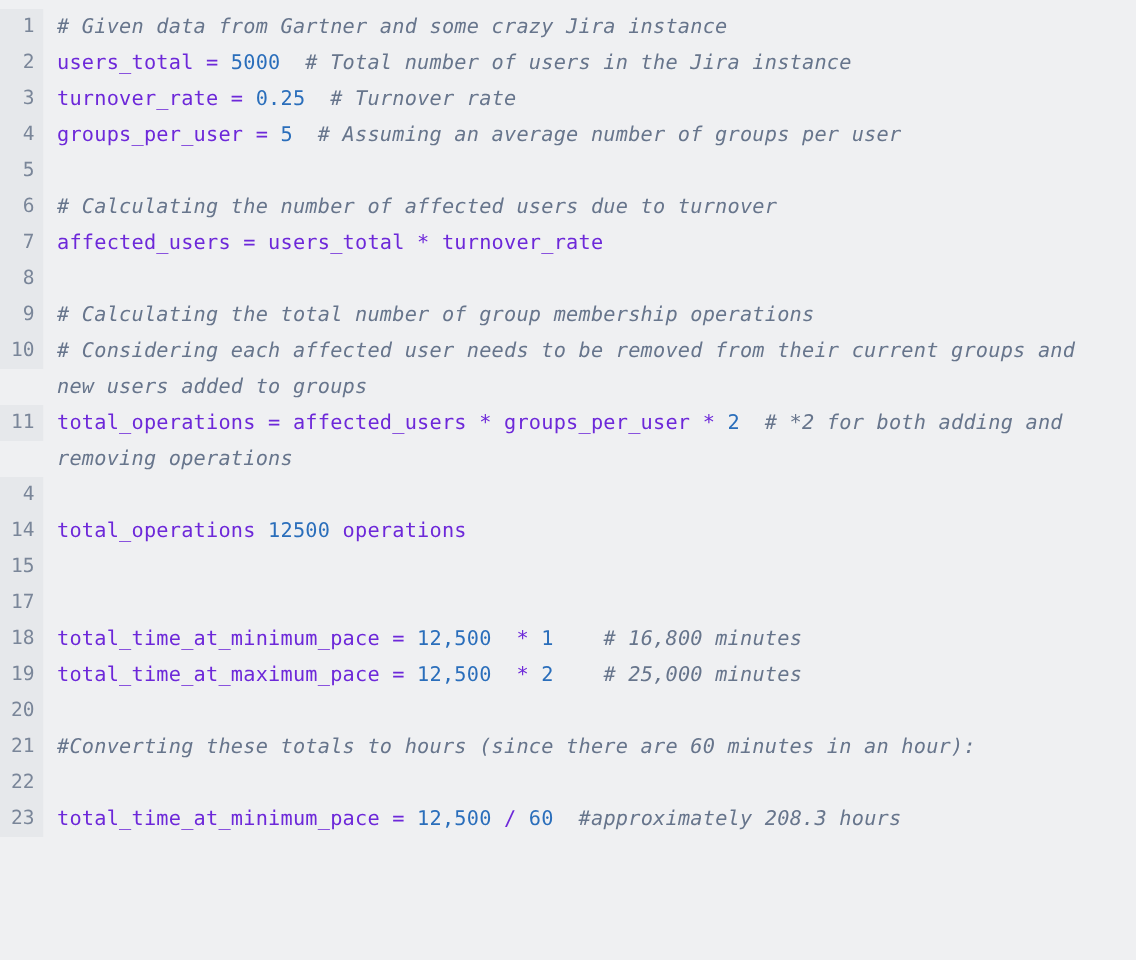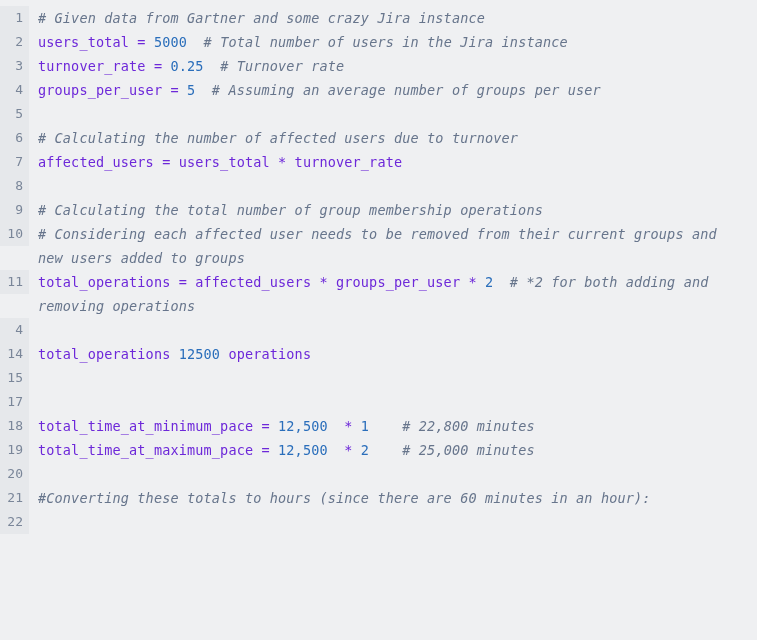--- a/index.html
+++ b/index.html
@@ -123,31 +123,35 @@
     <div class="code-row">
       <div class="gutter">15</div>
       <div class="code-cell">&nbsp;</div>
     </div>
     <div class="code-row">
       <div class="gutter">17</div>
       <div class="code-cell">&nbsp;</div>
     </div>
     <div class="code-row">
       <div class="gutter">18</div>
-      <div class="code-cell"><span class="tok-plain">total_time_at_minimum_pace = </span><span class="tok-num">12,500</span><span class="tok-plain">  * </span><span class="tok-num">1</span><span class="tok-plain">    </span><span class="tok-comment"># 22,800 minutes</span></div>
+      <div class="code-cell"><span class="tok-plain">total_time_at_minimum_pace = </span><span class="tok-num">12,500</span><span class="tok-plain">  * </span><span class="tok-num">1</span><span class="tok-plain">    </span><span class="tok-comment"># 16,800 minutes</span></div>
     </div>
     <div class="code-row">
       <div class="gutter">19</div>
       <div class="code-cell"><span class="tok-plain">total_time_at_maximum_pace = </span><span class="tok-num">12,500</span><span class="tok-plain">  * </span><span class="tok-num">2</span><span class="tok-plain">    </span><span class="tok-comment"># 25,000 minutes</span></div>
     </div>
     <div class="code-row">
       <div class="gutter">20</div>
       <div class="code-cell">&nbsp;</div>
     </div>
     <div class="code-row">
       <div class="gutter">21</div>
       <div class="code-cell"><span class="tok-comment">#Converting these totals to hours (since there are 60 minutes in an hour):</span></div>
     </div>
     <div class="code-row">
       <div class="gutter">22</div>
       <div class="code-cell">&nbsp;</div>
     </div>
+    <div class="code-row">
+      <div class="gutter">23</div>
+      <div class="code-cell"><span class="tok-plain">total_time_at_minimum_pace = </span><span class="tok-num">12,500</span><span class="tok-plain"> / </span><span class="tok-num">60</span><span class="tok-plain">  </span><span class="tok-comment">#approximately 208.3 hours</span></div>
+    </div>
   </div>
 
 </body></html>

